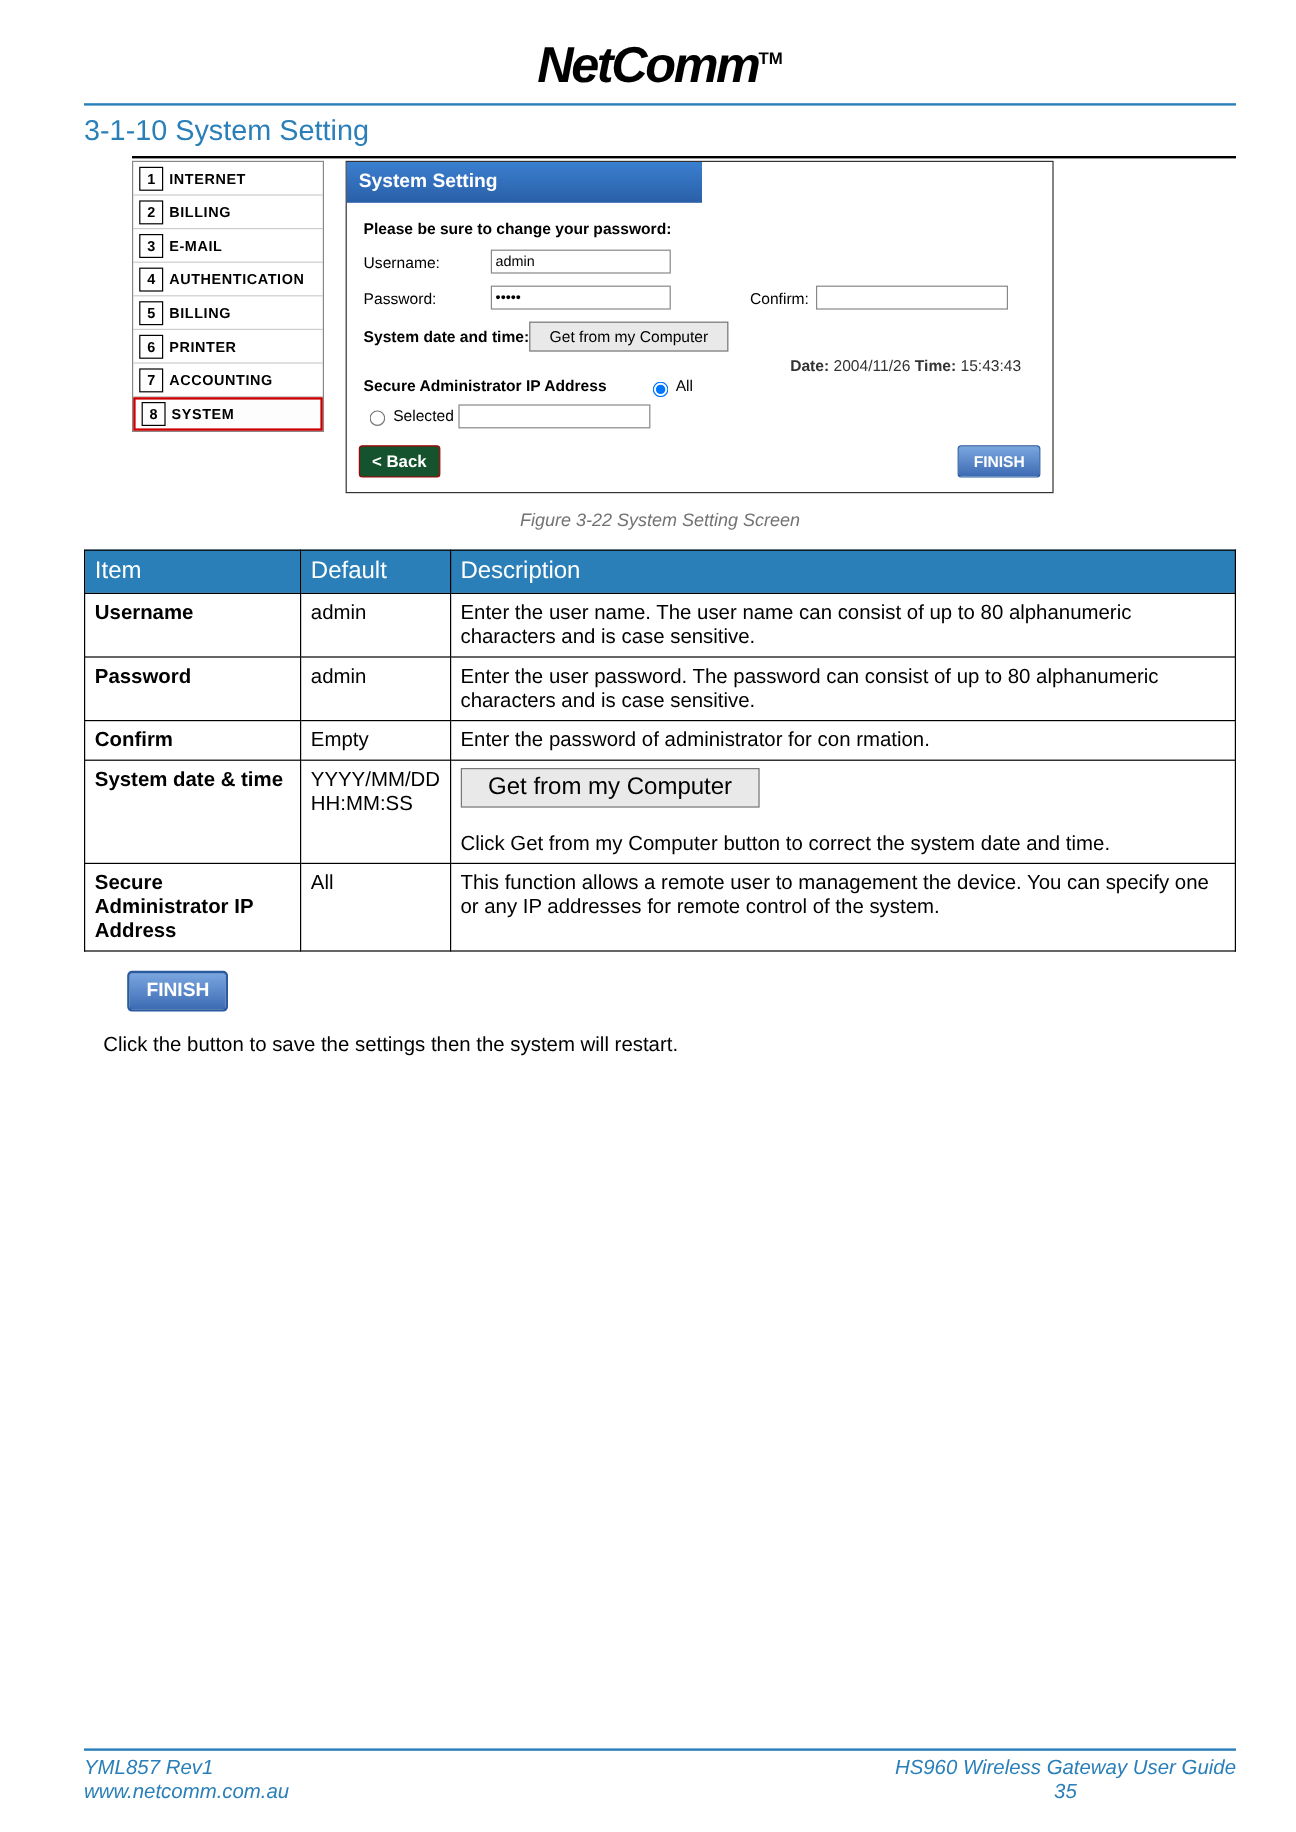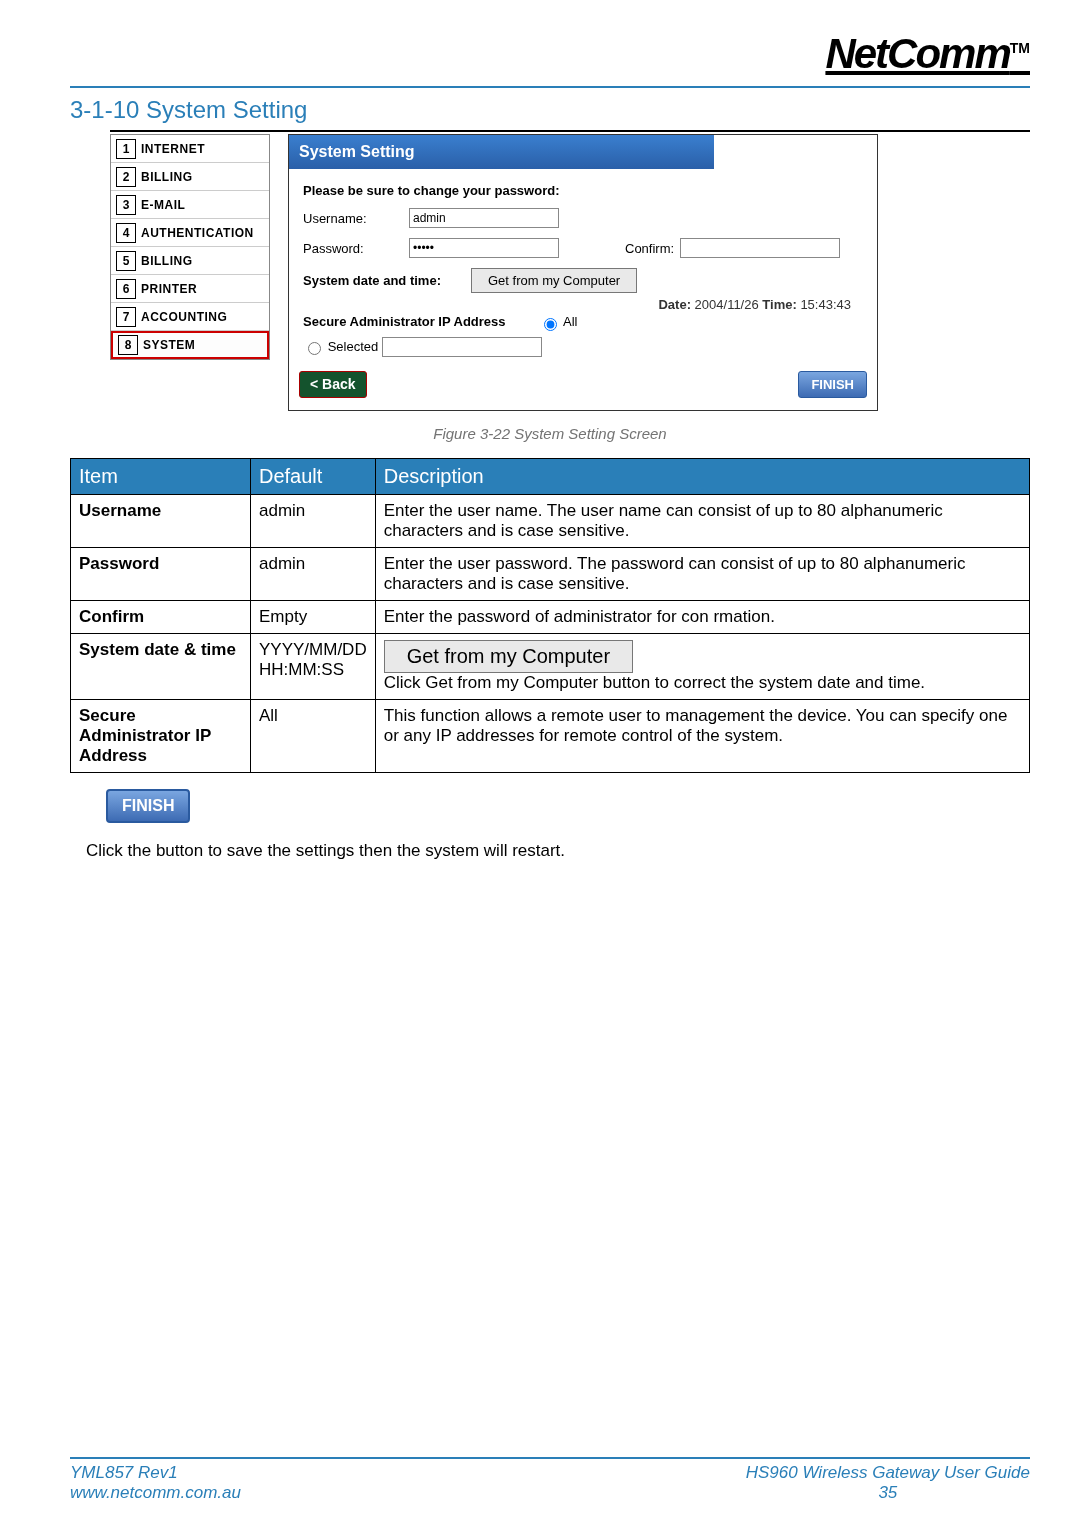--- a/index.html
+++ b/index.html
@@ -7,25 +7,24 @@
     margin: 0;
     font-family: Arial, Helvetica, sans-serif;
     background: #fff;
     width: 1080px;
     height: 1527px;
     position: relative;
     padding: 30px 50px 0 70px;
   }
   .header {
     display: flex;
-    justify-content: flex-end;
+    justify-content: center;
     border-bottom: 2px solid #2a7fb8;
     padding-bottom: 8px;
     margin-bottom: 6px;
-    text-decoration: underline;
   }
   .logo {
     font-style: italic;
     font-weight: 900;
     font-size: 42px;
     letter-spacing: -2px;
     color: #000;
     font-family: 'Arial Black', Arial, sans-serif;
   }
   .logo sup { font-size: 14px; font-style: normal; vertical-align: super; letter-spacing:0;}
@@ -82,21 +81,21 @@
   .panel {
     border: 1.5px solid #333;
     width: 590px;
   }
   .panel-title {
     background: linear-gradient(#3a7fcf, #2a5fa8);
     color: #fff;
     padding: 8px 10px;
     font-size: 16px;
     font-weight: bold;
-    width: 425px;
+    width: 296px;
   }
   .panel-body {
     padding: 14px;
     font-family: Arial, sans-serif;
     font-size: 13px;
     color: #000;
   }
   .panel-body .prompt {
     font-weight: bold;
     margin-bottom: 10px;
@@ -116,21 +115,20 @@
     padding: 1px 3px;
     font-size: 12px;
   }
   .inp.username { width: 150px; }
   .inp.password { width: 150px; }
   .inp.confirm  { width: 160px; }
   .inp.sel      { width: 160px; }
   .dt-row {
     display: flex;
     align-items: center;
-    gap: 30px;
     margin: 6px 0 4px 0;
   }
   .dt-btn {
     border: 1px solid #777;
     background: #e9e9e9;
     font-size: 13px;
     padding: 4px 16px;
   }
   .dt-text { font-size: 13px; color:#333;}
   .sec-row {
@@ -337,21 +335,21 @@
         <td>Enter the user password. The password can consist of up to 80 alphanumeric characters and is case sensitive.</td>
       </tr>
       <tr>
         <td class="item">Confirm</td>
         <td>Empty</td>
         <td>Enter the password of administrator for con rmation.</td>
       </tr>
       <tr>
         <td class="item">System date &amp; time</td>
         <td>YYYY/MM/DD HH:MM:SS</td>
-        <td><span class="desc-btn">Get from my Computer</span><div style="">Click Get from my Computer button to correct the system date and time.</div></td>
+        <td><span class="desc-btn">Get from my Computer</span><div style="margin-top: 20px;">Click Get from my Computer button to correct the system date and time.</div></td>
       </tr>
       <tr>
         <td class="item">Secure Administrator IP Address</td>
         <td>All</td>
         <td>This function allows a remote user to management the device. You can specify one or any IP addresses for remote control of the system.</td>
       </tr>
     </tbody>
 </table>
 
 <div class="finish-inline">FINISH</div>

